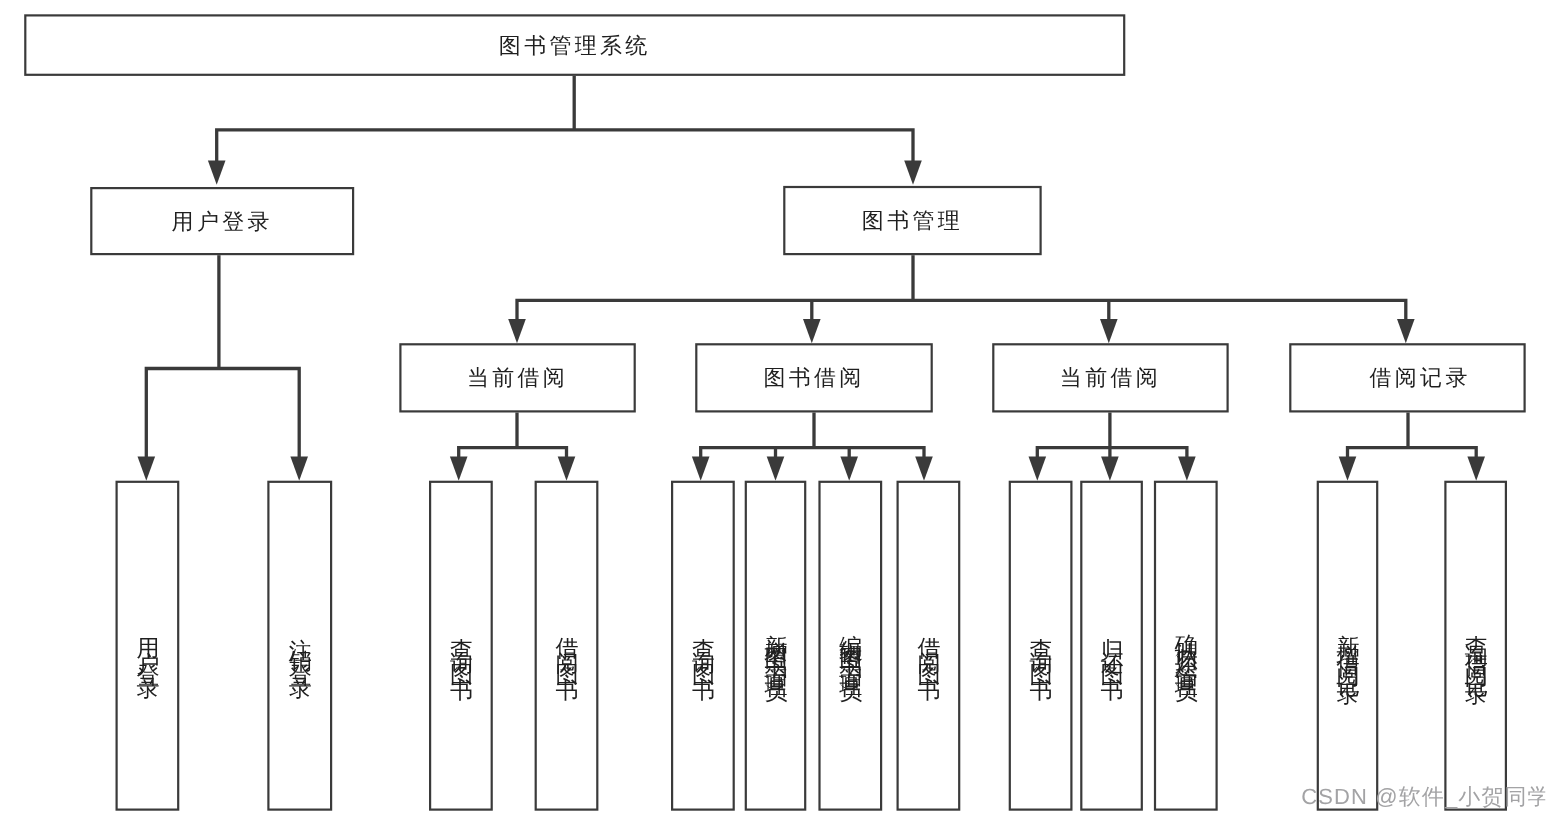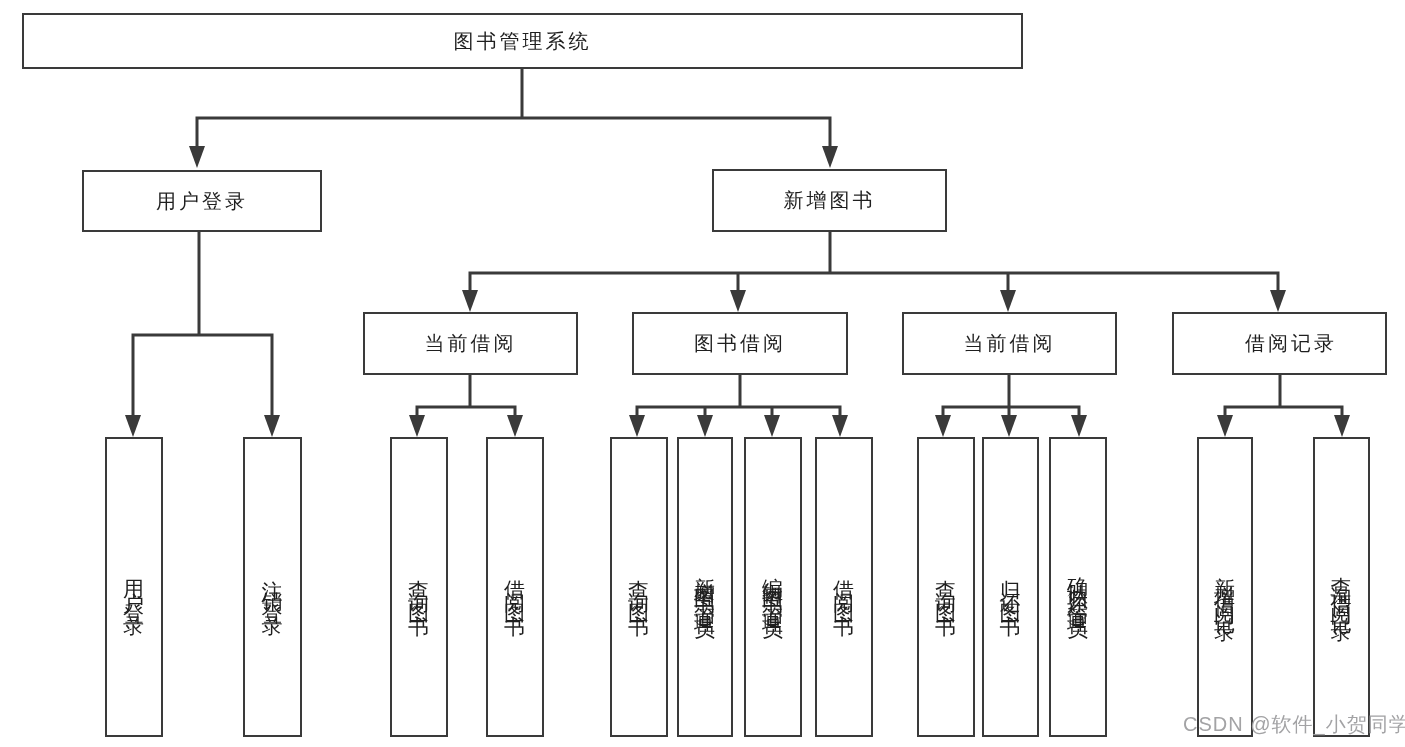--- a/index.html
+++ b/index.html
@@ -95,21 +95,21 @@
   </svg>
 
   <div class="box hbox" style="left:22px; top:13px; width:1001px; height:56px;">
     <span>图书管理系统</span>
   </div>
 
   <div class="box hbox" style="left:82px; top:170px; width:240px; height:62px;">
     <span>用户登录</span>
   </div>
   <div class="box hbox" style="left:712px; top:169px; width:235px; height:63px;">
-    <span>新增图书</span>
+    <span>图书管理</span>
   </div>
 
   <div class="box hbox" style="left:363px; top:312px; width:215px; height:63px;">
     <span>当前借阅</span>
   </div>
   <div class="box hbox" style="left:632px; top:312px; width:216px; height:63px;">
     <span>图书借阅</span>
   </div>
   <div class="box hbox" style="left:902px; top:312px; width:215px; height:63px;">
     <span>当前借阅</span>

